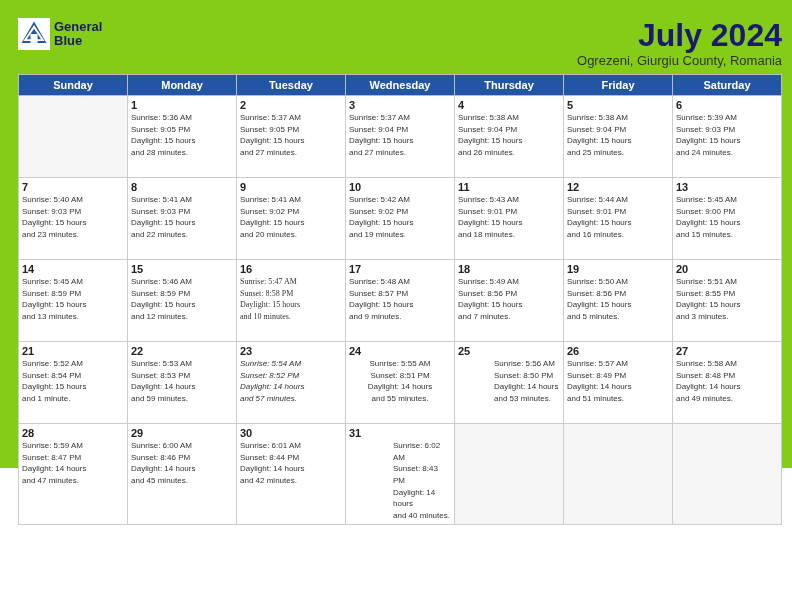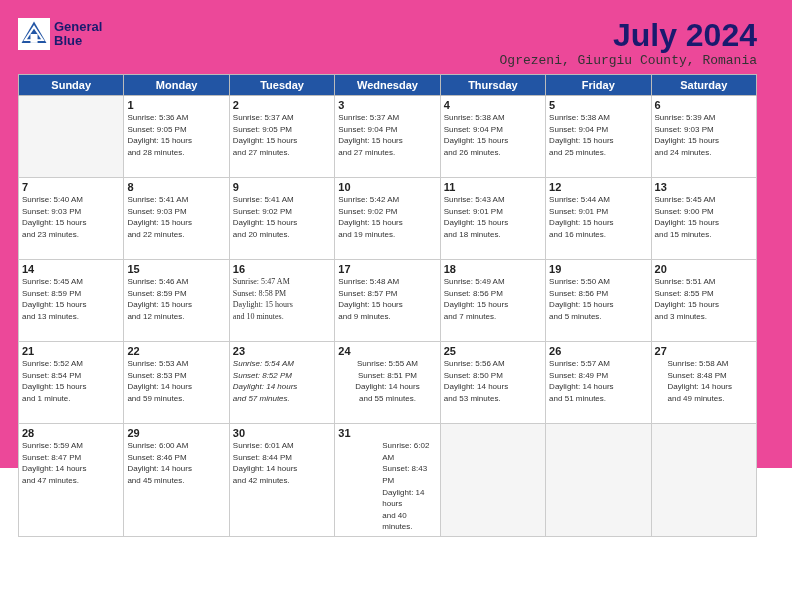--- a/index.html
+++ b/index.html
@@ -6,22 +6,22 @@
     body {
       font-family: Arial, sans-serif;
       background: #fff;
       width: 792px;
       height: 612px;
       overflow: hidden;
     }
     .page {
       width: 792px;
       height: 468px;
-      padding: 18px 35px 12px 18px;
-      background: #ec4899;
+      padding: 18px 10px 12px 18px;
+      background: #84cc16;
     }
     .header {
       display: flex;
       justify-content: space-between;
       align-items: flex-start;
       margin-bottom: 6px;
     }
     .logo {
       display: flex;
       align-items: center;
@@ -42,21 +42,20 @@
     }
     .month-title {
       font-size: 32px;
       font-weight: bold;
       color: #1a1a6e;
       line-height: 1.1;
     }
     .subtitle {
       font-size: 13px;
       color: #333;
-      font-family: Liberation Mono, monospace;
     }
     table {
       width: 100%;
       border-collapse: collapse;
       table-layout: fixed;
     }
     th {
       background: #2255a4;
       color: #fff;
       font-size: 11px;
@@ -298,35 +297,35 @@
           </td>
           <td>
             <div class="day-num">24</div>
             <div class="day-detail" style="white-space: pre-line; text-align: center;">Sunrise: 5:55 AM
 Sunset: 8:51 PM
 Daylight: 14 hours
 and 55 minutes.</div>
           </td>
           <td>
             <div class="day-num">25</div>
-            <div class="day-detail" style="white-space: pre-line;">Sunrise: 5:56 AM
+            <div class="day-detail" style="white-space: pre-line; margin-left: 36px;">Sunrise: 5:56 AM
 Sunset: 8:50 PM
 Daylight: 14 hours
 and 53 minutes.</div>
           </td>
           <td>
             <div class="day-num">26</div>
             <div class="day-detail" style="white-space: pre-line;">Sunrise: 5:57 AM
 Sunset: 8:49 PM
 Daylight: 14 hours
 and 51 minutes.</div>
           </td>
           <td>
             <div class="day-num">27</div>
-            <div class="day-detail" style="white-space: pre-line; margin-left: 13px;">Sunrise: 5:58 AM
+            <div class="day-detail" style="white-space: pre-line;">Sunrise: 5:58 AM
 Sunset: 8:48 PM
 Daylight: 14 hours
 and 49 minutes.</div>
           </td>
         </tr>
         <tr>
           <td>
             <div class="day-num">28</div>
             <div class="day-detail" style="white-space: pre-line;">Sunrise: 5:59 AM
 Sunset: 8:47 PM

